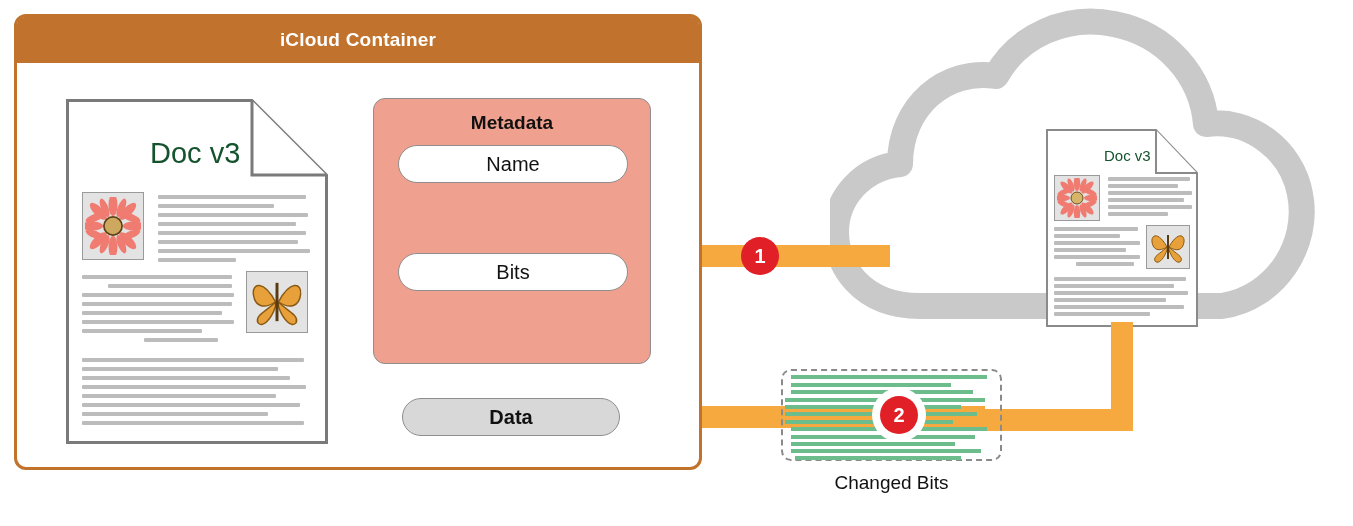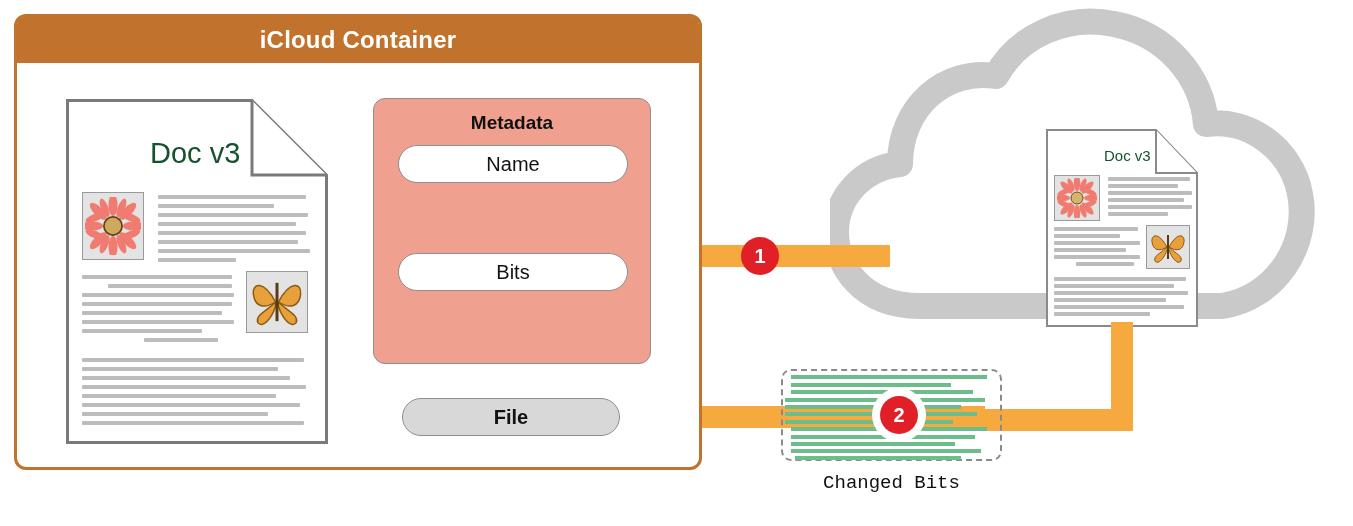--- a/index.html
+++ b/index.html
@@ -8,21 +8,21 @@
 
   
   #icloud-container{
     position:absolute;left:14px;top:14px;width:688px;height:456px;
     border:3px solid #c1722c;border-radius:12px;background:#ffffff;box-sizing:border-box;
   }
   #icloud-header{
     position:absolute;left:0;top:0;width:100%;height:46px;background:#c1722c;
     border-radius:8px 8px 0 0;display:flex;align-items:center;justify-content:center;
   }
-  #icloud-header .title{color:#ffffff;font-size:24px;font-weight:bold;letter-spacing:.2px;}
+  #icloud-header .title{color:#ffffff;font-size:19px;font-weight:bold;letter-spacing:.2px;}
 
   
   #local-doc{position:absolute;left:66px;top:99px;width:262px;height:345px;}
   .doc-svg{position:absolute;left:0;top:0;}
   .doc-title{position:absolute;font-weight:normal;color:#14532d;white-space:nowrap;}
   #local-doc .doc-title{left:84px;top:38px;font-size:29px;}
   .imgbox{position:absolute;background:#e3e3e3;border:1px solid #9a9a9a;box-sizing:border-box;
           display:flex;align-items:center;justify-content:center;overflow:hidden;}
   .tline{position:absolute;background:#bcbcbc;height:4px;border-radius:1px;}
 
@@ -67,21 +67,21 @@
   #cloud-doc .doc-title{left:58px;top:18px;font-size:15px;}
 
   
   #changed-bits-box{
     position:absolute;left:781px;top:369px;width:221px;height:92px;
     border:2px dashed #8a8a8a;border-radius:10px;box-sizing:border-box;background:transparent;
   }
   .gline{position:absolute;background:#6cbd8b;height:4px;}
   #changed-bits-label{
     position:absolute;left:781px;top:472px;width:221px;text-align:center;
-    font-size:19px;color:#111;font-family:Liberation Mono, monospace;
+    font-size:19px;color:#111;
   }
 </style>
 </head>
 <body>
 
 <div class="stage">
 
   <div id="cloud">
     <svg width="520" height="380" viewBox="0 0 520 380">
       <path d="M 90 300
@@ -243,21 +243,21 @@
     <div class="tline" style="left:16px;top:313px;width:186px;"></div>
     <div class="tline" style="left:16px;top:322px;width:222px;"></div>
   </div>
 
   <div id="metadata-panel">
     <div id="metadata-title">Metadata</div>
     <div class="meta-pill" style="top:46px;">Name</div>
     <div class="meta-pill" style="top:154px;">Bits</div>
   </div>
 
-  <div id="data-pill">File</div>
+  <div id="data-pill">Data</div>
 
   <div class="badge" style="left:741px;top:237px;">1</div>
 
   <div id="changed-bits-box"></div>
   <div id="changed-bits-lines">
       <div class="gline" style="left: 791px; top: 375px; width: 196px; background: rgb(108, 189, 139);"></div>
       <div class="gline" style="left: 791px; top: 383px; width: 160px; background: rgb(108, 189, 139);"></div>
       <div class="gline" style="left: 791px; top: 390px; width: 182px; background: rgb(108, 189, 139);"></div>
       <div class="gline" style="left: 785px; top: 398px; width: 200px; background: rgb(108, 189, 139);"></div>
       <div class="gline" style="left: 785px; top: 405px; width: 176px; background: rgb(108, 189, 139);"></div>

